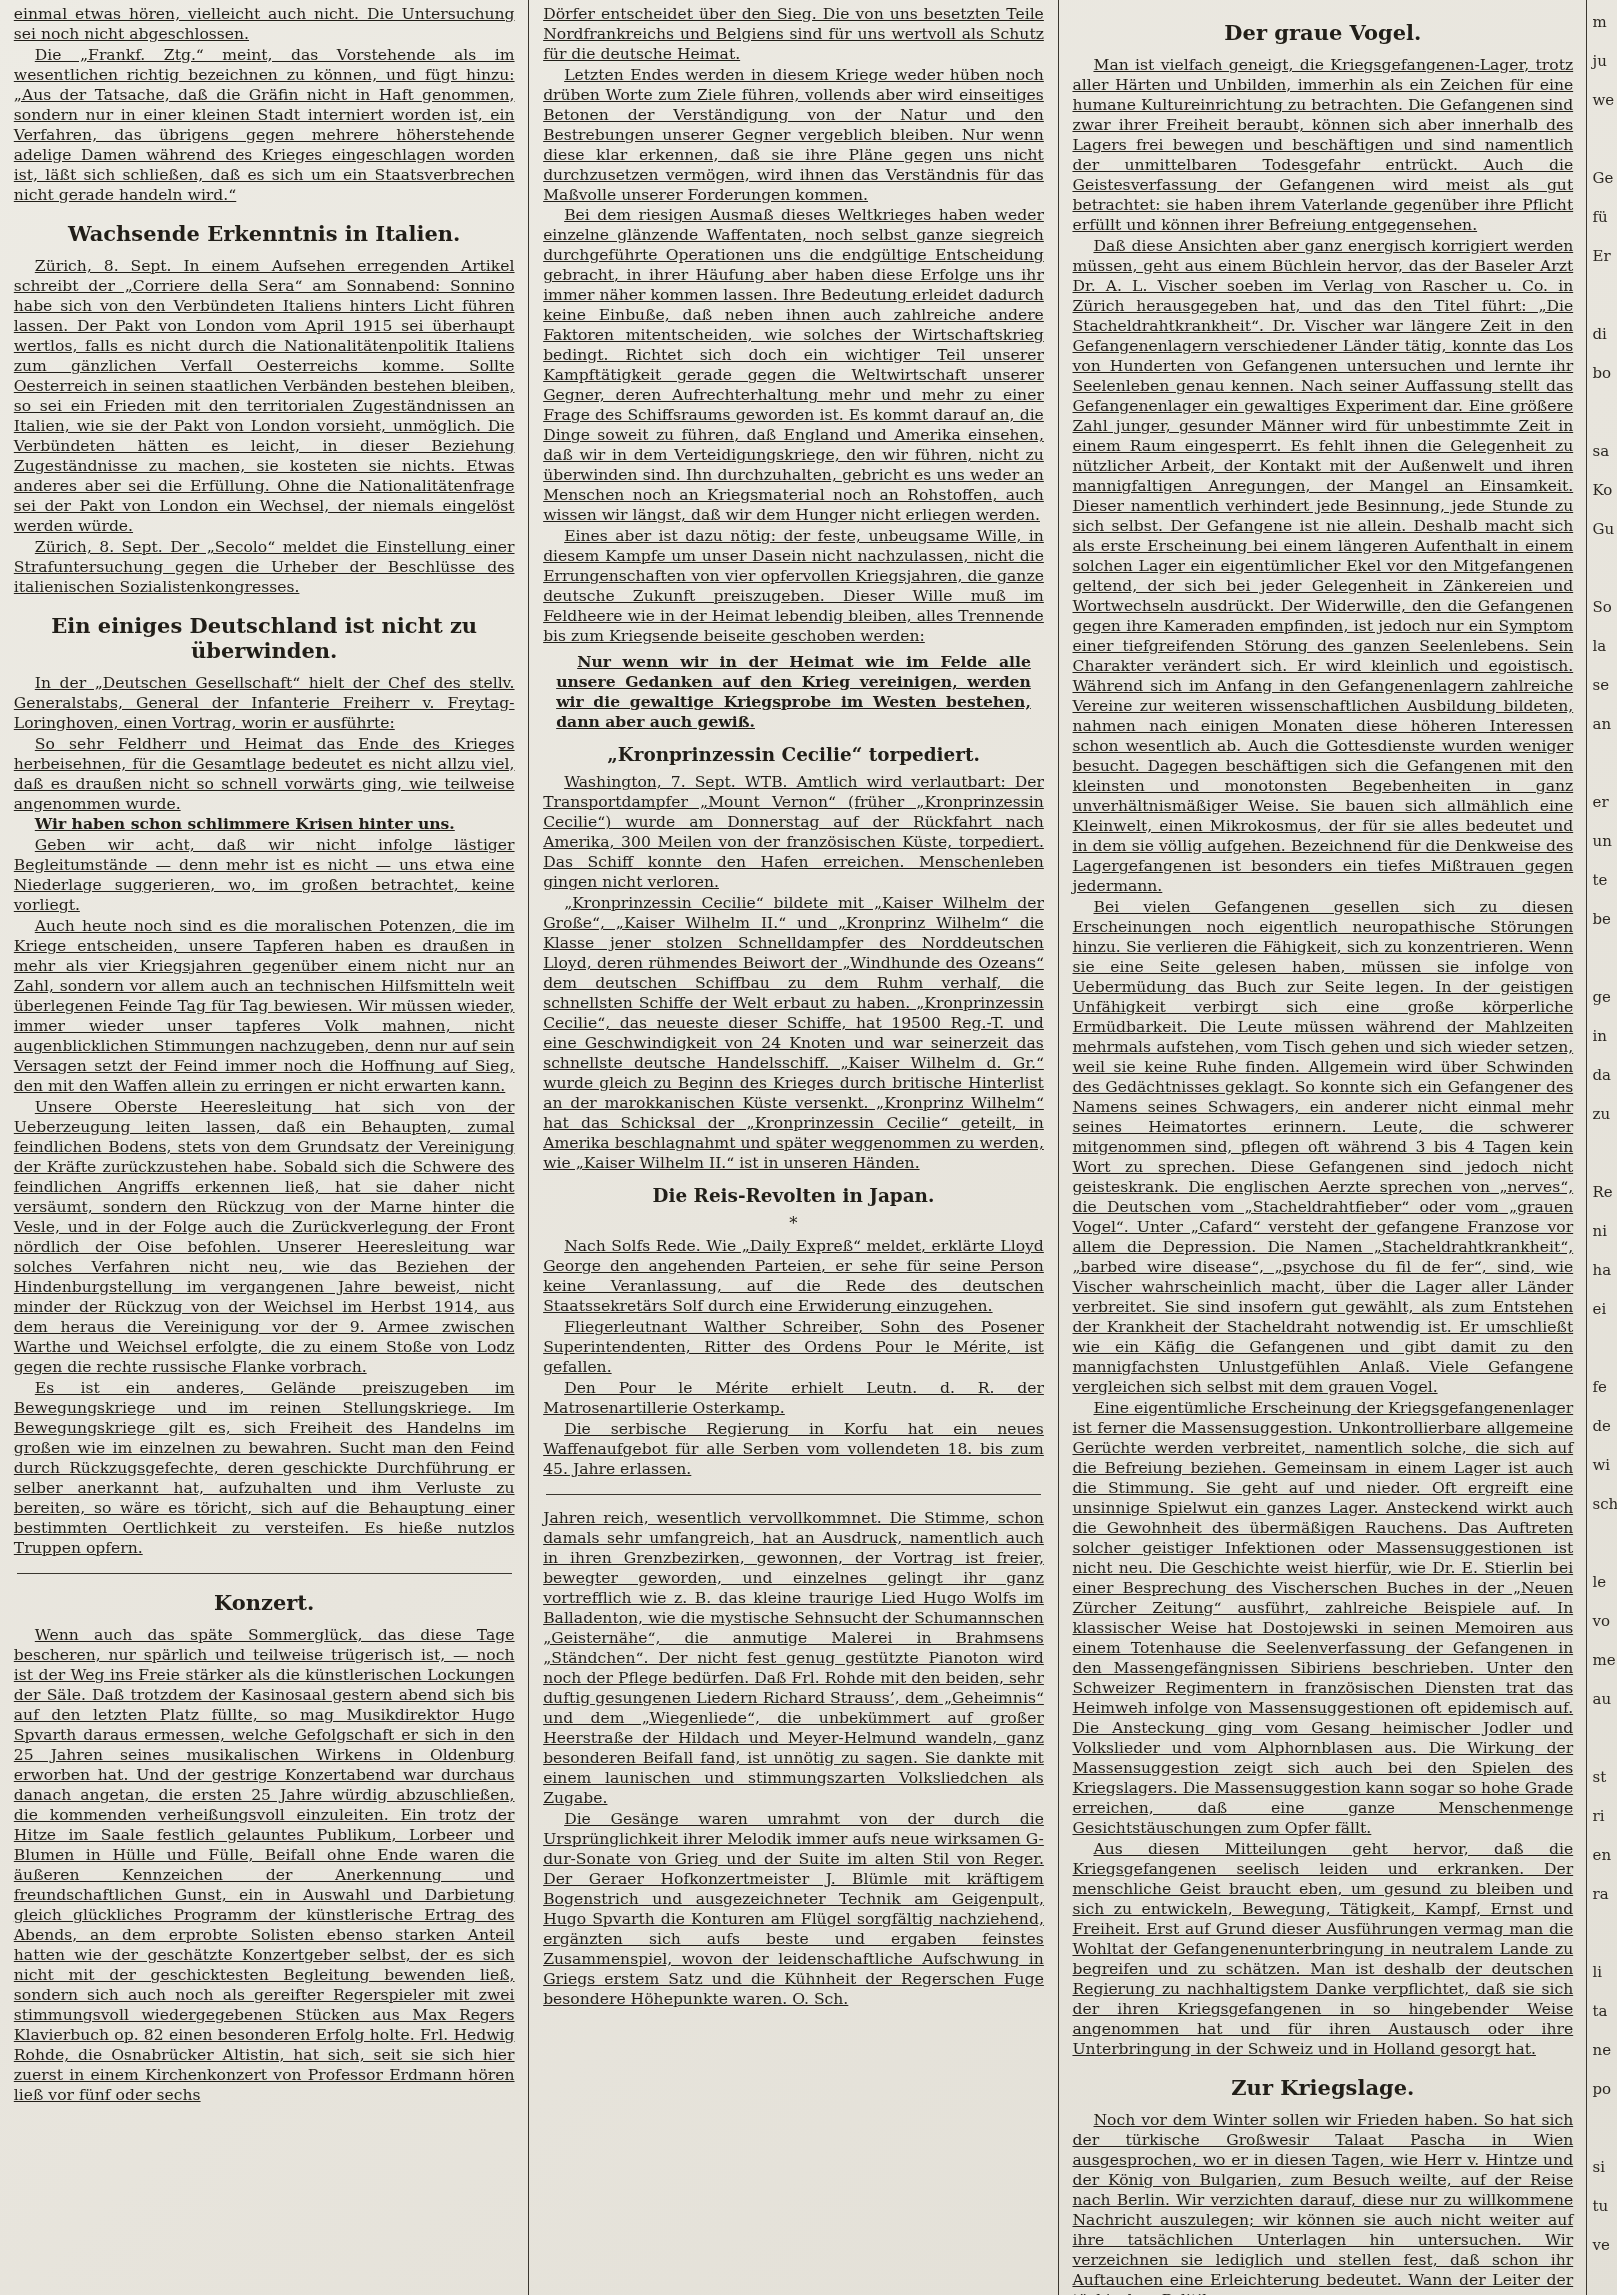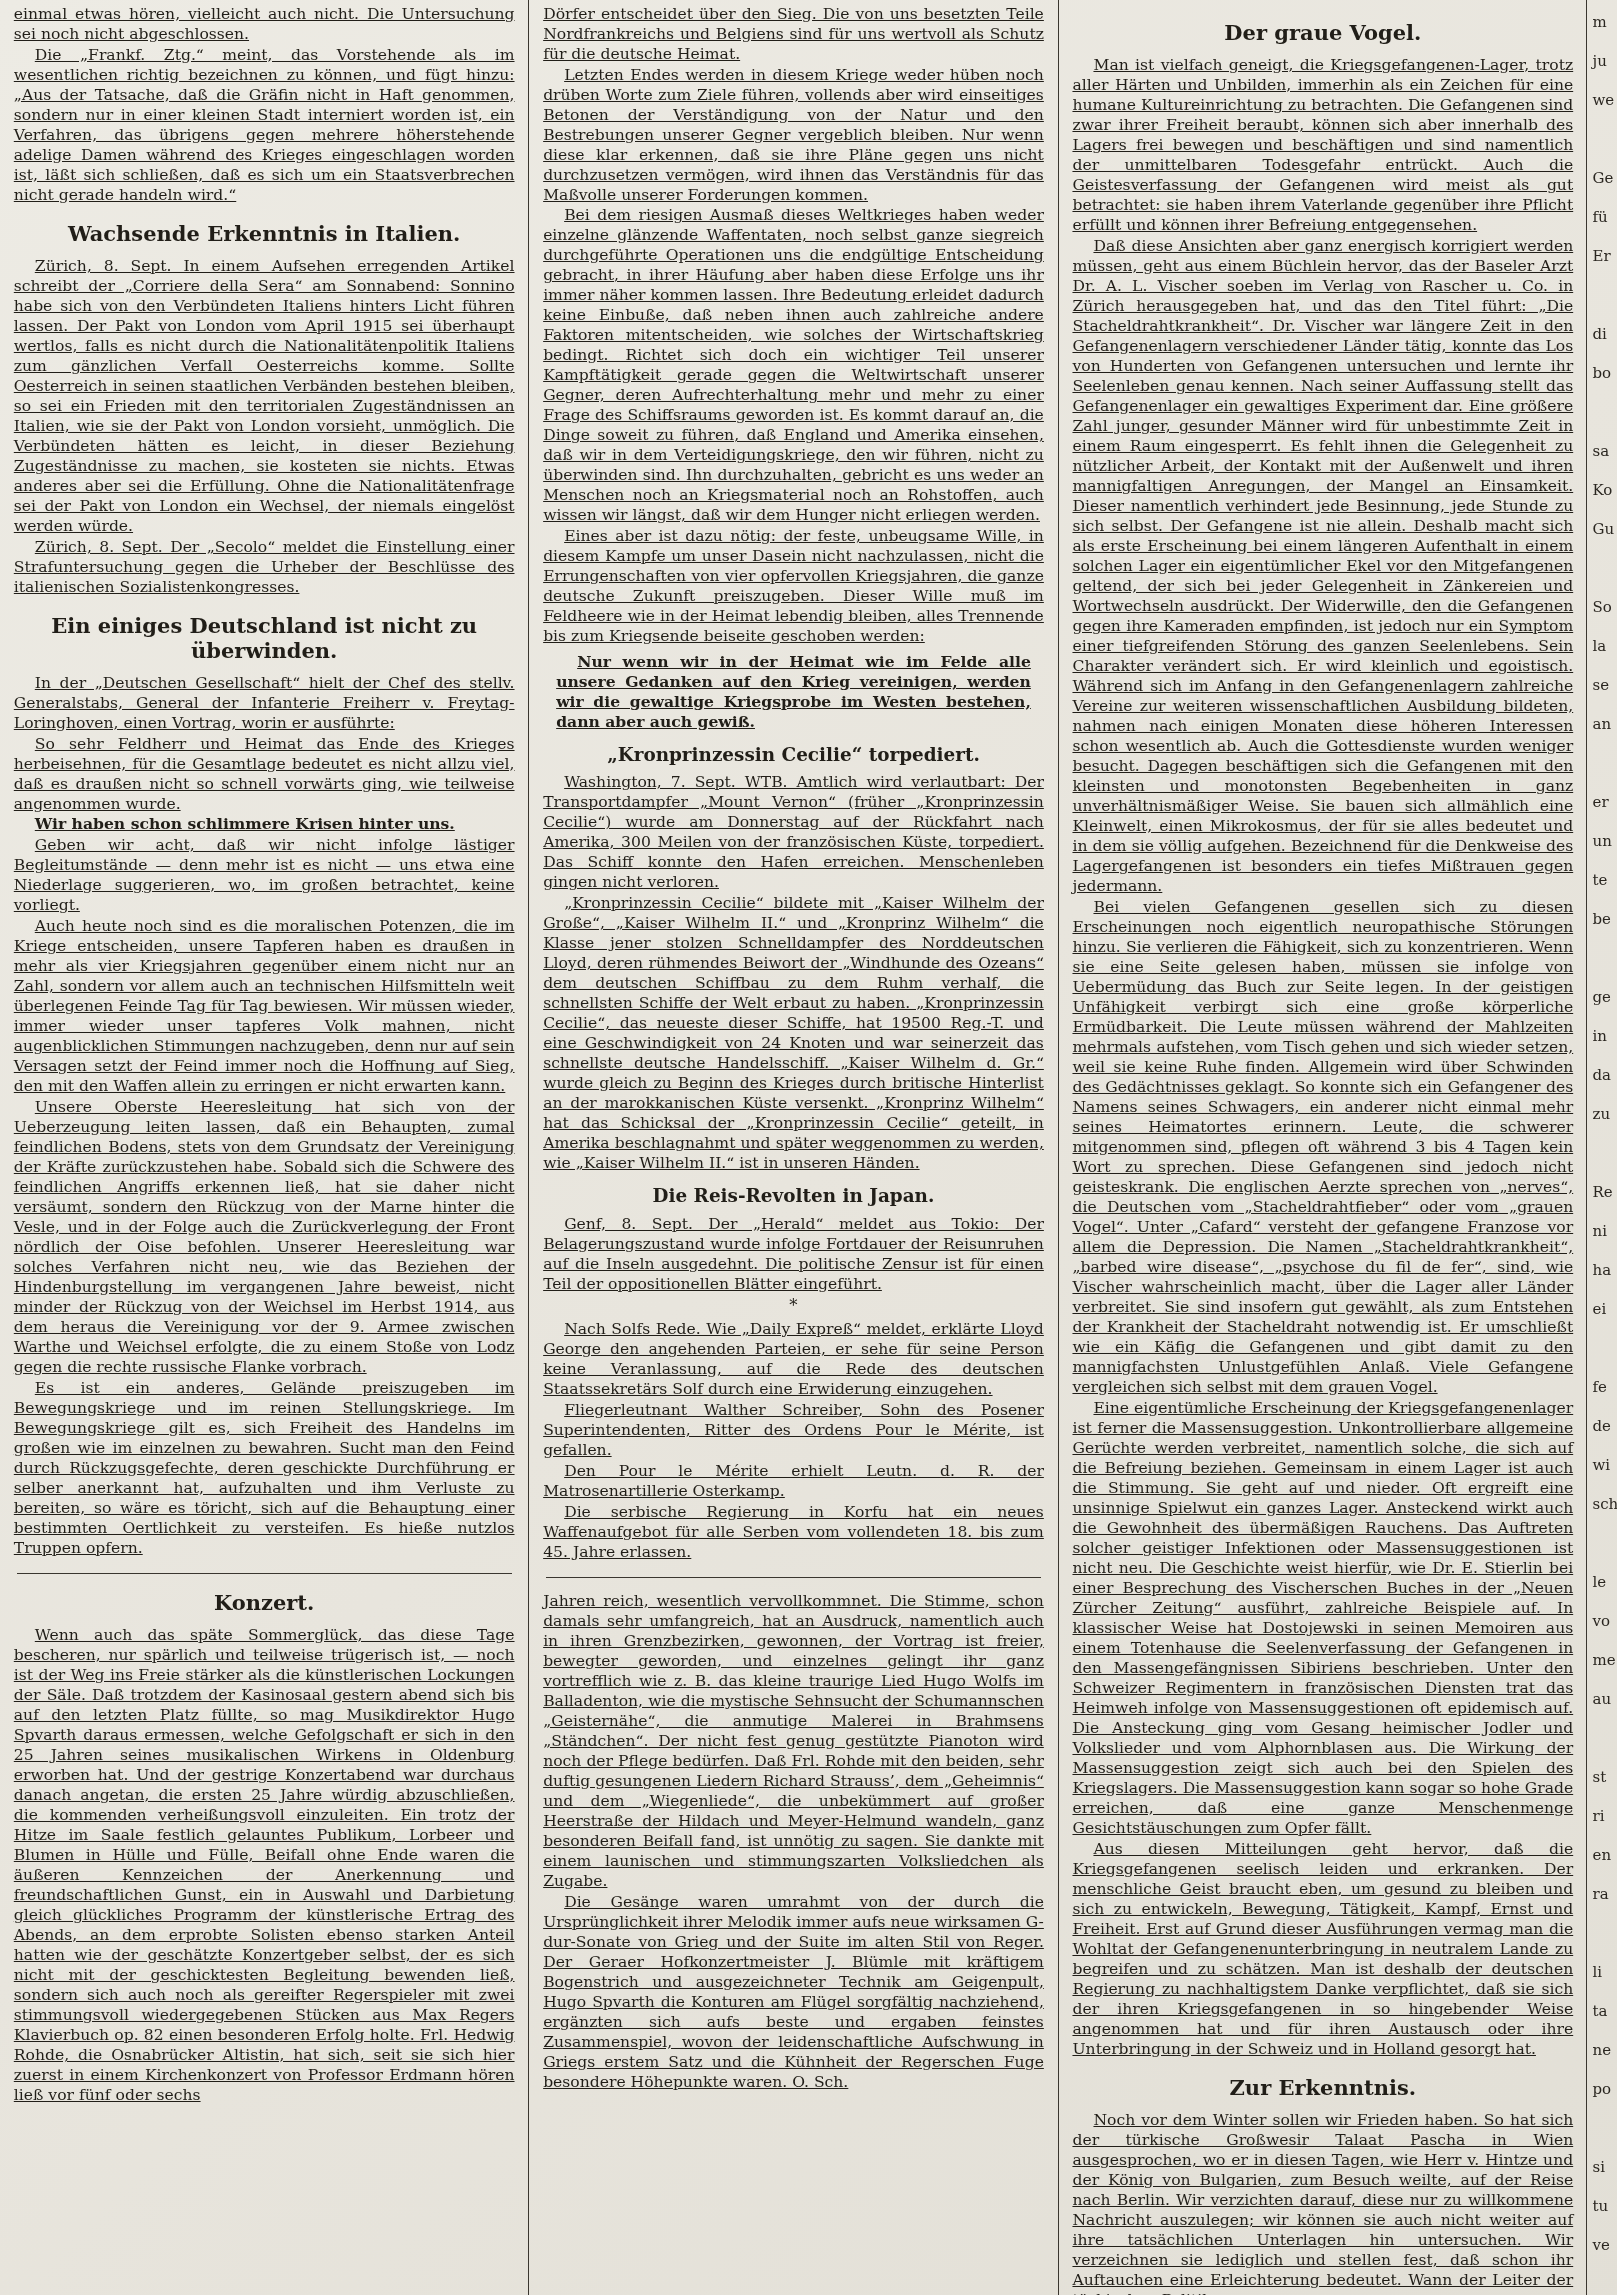--- a/index.html
+++ b/index.html
@@ -53,38 +53,37 @@
     <div class="col">
         <p class="body-par cont">Dörfer entscheidet über den Sieg. Die von uns besetzten Teile Nordfrankreichs und Belgiens sind für uns wertvoll als Schutz für die deutsche Heimat.</p>
         <p class="body-par">Letzten Endes werden in diesem Kriege weder hüben noch drüben Worte zum Ziele führen, vollends aber wird einseitiges Betonen der Verständigung von der Natur und den Bestrebungen unserer Gegner vergeblich bleiben. Nur wenn diese klar erkennen, daß sie ihre Pläne gegen uns nicht durchzusetzen vermögen, wird ihnen das Verständnis für das Maßvolle unserer Forderungen kommen.</p>
         <p class="body-par">Bei dem riesigen Ausmaß dieses Weltkrieges haben weder einzelne glänzende Waffentaten, noch selbst ganze siegreich durchgeführte Operationen uns die endgültige Entscheidung gebracht, in ihrer Häufung aber haben diese Erfolge uns ihr immer näher kommen lassen. Ihre Bedeutung erleidet dadurch keine Einbuße, daß neben ihnen auch zahlreiche andere Faktoren mitentscheiden, wie solches der Wirtschaftskrieg bedingt. Richtet sich doch ein wichtiger Teil unserer Kampftätigkeit gerade gegen die Weltwirtschaft unserer Gegner, deren Aufrechterhaltung mehr und mehr zu einer Frage des Schiffsraums geworden ist. Es kommt darauf an, die Dinge soweit zu führen, daß England und Amerika einsehen, daß wir in dem Verteidigungskriege, den wir führen, nicht zu überwinden sind. Ihn durchzuhalten, gebricht es uns weder an Menschen noch an Kriegsmaterial noch an Rohstoffen, auch wissen wir längst, daß wir dem Hunger nicht erliegen werden.</p>
         <p class="body-par">Eines aber ist dazu nötig: der feste, unbeugsame Wille, in diesem Kampfe um unser Dasein nicht nachzulassen, nicht die Errungenschaften von vier opfervollen Kriegsjahren, die ganze deutsche Zukunft preiszugeben. Dieser Wille muß im Feldheere wie in der Heimat lebendig bleiben, alles Trennende bis zum Kriegsende beiseite geschoben werden:</p>
         <p class="body-par emph-par">Nur wenn wir in der Heimat wie im Felde alle unsere Gedanken auf den Krieg vereinigen, werden wir die gewaltige Kriegsprobe im Westen bestehen, dann aber auch gewiß.</p>
         <div class="subheadline">„Kronprinzessin Cecilie“ torpediert.</div>
         <p class="body-par">Washington, 7. Sept. WTB. Amtlich wird verlautbart: Der Transportdampfer „Mount Vernon“ (früher „Kronprinzessin Cecilie“) wurde am Donnerstag auf der Rückfahrt nach Amerika, 300 Meilen von der französischen Küste, torpediert. Das Schiff konnte den Hafen erreichen. Menschenleben gingen nicht verloren.</p>
         <p class="body-par">„Kronprinzessin Cecilie“ bildete mit „Kaiser Wilhelm der Große“, „Kaiser Wilhelm II.“ und „Kronprinz Wilhelm“ die Klasse jener stolzen Schnelldampfer des Norddeutschen Lloyd, deren rühmendes Beiwort der „Windhunde des Ozeans“ dem deutschen Schiffbau zu dem Ruhm verhalf, die schnellsten Schiffe der Welt erbaut zu haben. „Kronprinzessin Cecilie“, das neueste dieser Schiffe, hat 19500 Reg.-T. und eine Geschwindigkeit von 24 Knoten und war seinerzeit das schnellste deutsche Handelsschiff. „Kaiser Wilhelm d. Gr.“ wurde gleich zu Beginn des Krieges durch britische Hinterlist an der marokkanischen Küste versenkt. „Kronprinz Wilhelm“ hat das Schicksal der „Kronprinzessin Cecilie“ geteilt, in Amerika beschlagnahmt und später weggenommen zu werden, wie „Kaiser Wilhelm II.“ ist in unseren Händen.</p>
         <div class="subheadline">Die Reis-Revolten in Japan.</div>
-        <p class="body-par">Genf, 8. Sept. Der „Herald“ meldet aus Tokio: Der Belagerungszustand wurde infolge Fortdauer der Reisunruhen auf die Inseln ausgedehnt. Die politische Zensur ist für einen Teil der oppositionellen Blätter eingeführt.</p>
         <div class="star-sep">*</div>
         <p class="body-par">Nach Solfs Rede. Wie „Daily Expreß“ meldet, erklärte Lloyd George den angehenden Parteien, er sehe für seine Person keine Veranlassung, auf die Rede des deutschen Staatssekretärs Solf durch eine Erwiderung einzugehen.</p>
         <p class="body-par">Fliegerleutnant Walther Schreiber, Sohn des Posener Superintendenten, Ritter des Ordens Pour le Mérite, ist gefallen.</p>
         <p class="body-par">Den Pour le Mérite erhielt Leutn. d. R. der Matrosenartillerie Osterkamp.</p>
         <p class="body-par">Die serbische Regierung in Korfu hat ein neues Waffenaufgebot für alle Serben vom vollendeten 18. bis zum 45. Jahre erlassen.</p>
         <div class="h-rule"></div>
         <p class="body-par cont">Jahren reich, wesentlich vervollkommnet. Die Stimme, schon damals sehr umfangreich, hat an Ausdruck, namentlich auch in ihren Grenzbezirken, gewonnen, der Vortrag ist freier, bewegter geworden, und einzelnes gelingt ihr ganz vortrefflich wie z. B. das kleine traurige Lied Hugo Wolfs im Balladenton, wie die mystische Sehnsucht der Schumannschen „Geisternähe“, die anmutige Malerei in Brahmsens „Ständchen“. Der nicht fest genug gestützte Pianoton wird noch der Pflege bedürfen. Daß Frl. Rohde mit den beiden, sehr duftig gesungenen Liedern Richard Strauss’, dem „Geheimnis“ und dem „Wiegenliede“, die unbekümmert auf großer Heerstraße der Hildach und Meyer-Helmund wandeln, ganz besonderen Beifall fand, ist unnötig zu sagen. Sie dankte mit einem launischen und stimmungszarten Volksliedchen als Zugabe.</p>
         <p class="body-par">Die Gesänge waren umrahmt von der durch die Ursprünglichkeit ihrer Melodik immer aufs neue wirksamen G-dur-Sonate von Grieg und der Suite im alten Stil von Reger. Der Geraer Hofkonzertmeister J. Blümle mit kräftigem Bogenstrich und ausgezeichneter Technik am Geigenpult, Hugo Spvarth die Konturen am Flügel sorgfältig nachziehend, ergänzten sich aufs beste und ergaben feinstes Zusammenspiel, wovon der leidenschaftliche Aufschwung in Griegs erstem Satz und die Kühnheit der Regerschen Fuge besondere Höhepunkte waren.   O. Sch.</p>
       </div>
     <div class="col">
         <div class="headline">Der graue Vogel.</div>
         <p class="body-par">Man ist vielfach geneigt, die Kriegsgefangenen-Lager, trotz aller Härten und Unbilden, immerhin als ein Zeichen für eine humane Kultureinrichtung zu betrachten. Die Gefangenen sind zwar ihrer Freiheit beraubt, können sich aber innerhalb des Lagers frei bewegen und beschäftigen und sind namentlich der unmittelbaren Todesgefahr entrückt. Auch die Geistesverfassung der Gefangenen wird meist als gut betrachtet: sie haben ihrem Vaterlande gegenüber ihre Pflicht erfüllt und können ihrer Befreiung entgegensehen.</p>
         <p class="body-par">Daß diese Ansichten aber ganz energisch korrigiert werden müssen, geht aus einem Büchlein hervor, das der Baseler Arzt Dr. A. L. Vischer soeben im Verlag von Rascher u. Co. in Zürich herausgegeben hat, und das den Titel führt: „Die Stacheldrahtkrankheit“. Dr. Vischer war längere Zeit in den Gefangenenlagern verschiedener Länder tätig, konnte das Los von Hunderten von Gefangenen untersuchen und lernte ihr Seelenleben genau kennen. Nach seiner Auffassung stellt das Gefangenenlager ein gewaltiges Experiment dar. Eine größere Zahl junger, gesunder Männer wird für unbestimmte Zeit in einem Raum eingesperrt. Es fehlt ihnen die Gelegenheit zu nützlicher Arbeit, der Kontakt mit der Außenwelt und ihren mannigfaltigen Anregungen, der Mangel an Einsamkeit. Dieser namentlich verhindert jede Besinnung, jede Stunde zu sich selbst. Der Gefangene ist nie allein. Deshalb macht sich als erste Erscheinung bei einem längeren Aufenthalt in einem solchen Lager ein eigentümlicher Ekel vor den Mitgefangenen geltend, der sich bei jeder Gelegenheit in Zänkereien und Wortwechseln ausdrückt. Der Widerwille, den die Gefangenen gegen ihre Kameraden empfinden, ist jedoch nur ein Symptom einer tiefgreifenden Störung des ganzen Seelenlebens. Sein Charakter verändert sich. Er wird kleinlich und egoistisch. Während sich im Anfang in den Gefangenenlagern zahlreiche Vereine zur weiteren wissenschaftlichen Ausbildung bildeten, nahmen nach einigen Monaten diese höheren Interessen schon wesentlich ab. Auch die Gottesdienste wurden weniger besucht. Dagegen beschäftigen sich die Gefangenen mit den kleinsten und monotonsten Begebenheiten in ganz unverhältnismäßiger Weise. Sie bauen sich allmählich eine Kleinwelt, einen Mikrokosmus, der für sie alles bedeutet und in dem sie völlig aufgehen. Bezeichnend für die Denkweise des Lagergefangenen ist besonders ein tiefes Mißtrauen gegen jedermann.</p>
         <p class="body-par">Bei vielen Gefangenen gesellen sich zu diesen Erscheinungen noch eigentlich neuropathische Störungen hinzu. Sie verlieren die Fähigkeit, sich zu konzentrieren. Wenn sie eine Seite gelesen haben, müssen sie infolge von Uebermüdung das Buch zur Seite legen. In der geistigen Unfähigkeit verbirgt sich eine große körperliche Ermüdbarkeit. Die Leute müssen während der Mahlzeiten mehrmals aufstehen, vom Tisch gehen und sich wieder setzen, weil sie keine Ruhe finden. Allgemein wird über Schwinden des Gedächtnisses geklagt. So konnte sich ein Gefangener des Namens seines Schwagers, ein anderer nicht einmal mehr seines Heimatortes erinnern. Leute, die schwerer mitgenommen sind, pflegen oft während 3 bis 4 Tagen kein Wort zu sprechen. Diese Gefangenen sind jedoch nicht geisteskrank. Die englischen Aerzte sprechen von „nerves“, die Deutschen vom „Stacheldrahtfieber“ oder vom „grauen Vogel“. Unter „Cafard“ versteht der gefangene Franzose vor allem die Depression. Die Namen „Stacheldrahtkrankheit“, „barbed wire disease“, „psychose du fil de fer“, sind, wie Vischer wahrscheinlich macht, über die Lager aller Länder verbreitet. Sie sind insofern gut gewählt, als zum Entstehen der Krankheit der Stacheldraht notwendig ist. Er umschließt wie ein Käfig die Gefangenen und gibt damit zu den mannigfachsten Unlustgefühlen Anlaß. Viele Gefangene vergleichen sich selbst mit dem grauen Vogel.</p>
         <p class="body-par">Eine eigentümliche Erscheinung der Kriegsgefangenenlager ist ferner die Massensuggestion. Unkontrollierbare allgemeine Gerüchte werden verbreitet, namentlich solche, die sich auf die Befreiung beziehen. Gemeinsam in einem Lager ist auch die Stimmung. Sie geht auf und nieder. Oft ergreift eine unsinnige Spielwut ein ganzes Lager. Ansteckend wirkt auch die Gewohnheit des übermäßigen Rauchens. Das Auftreten solcher geistiger Infektionen oder Massensuggestionen ist nicht neu. Die Geschichte weist hierfür, wie Dr. E. Stierlin bei einer Besprechung des Vischerschen Buches in der „Neuen Zürcher Zeitung“ ausführt, zahlreiche Beispiele auf. In klassischer Weise hat Dostojewski in seinen Memoiren aus einem Totenhause die Seelenverfassung der Gefangenen in den Massengefängnissen Sibiriens beschrieben. Unter den Schweizer Regimentern in französischen Diensten trat das Heimweh infolge von Massensuggestionen oft epidemisch auf. Die Ansteckung ging vom Gesang heimischer Jodler und Volkslieder und vom Alphornblasen aus. Die Wirkung der Massensuggestion zeigt sich auch bei den Spielen des Kriegslagers. Die Massensuggestion kann sogar so hohe Grade erreichen, daß eine ganze Menschenmenge Gesichtstäuschungen zum Opfer fällt.</p>
         <p class="body-par">Aus diesen Mitteilungen geht hervor, daß die Kriegsgefangenen seelisch leiden und erkranken. Der menschliche Geist braucht eben, um gesund zu bleiben und sich zu entwickeln, Bewegung, Tätigkeit, Kampf, Ernst und Freiheit. Erst auf Grund dieser Ausführungen vermag man die Wohltat der Gefangenenunterbringung in neutralem Lande zu begreifen und zu schätzen. Man ist deshalb der deutschen Regierung zu nachhaltigstem Danke verpflichtet, daß sie sich der ihren Kriegsgefangenen in so hingebender Weise angenommen hat und für ihren Austausch oder ihre Unterbringung in der Schweiz und in Holland gesorgt hat.</p>
-        <div class="headline">Zur Erkenntnis.</div>
+        <div class="headline">Zur Kriegslage.</div>
         <p class="body-par">Noch vor dem Winter sollen wir Frieden haben. So hat sich der türkische Großwesir Talaat Pascha in Wien ausgesprochen, wo er in diesen Tagen, wie Herr v. Hintze und der König von Bulgarien, zum Besuch weilte, auf der Reise nach Berlin. Wir verzichten darauf, diese nur zu willkommene Nachricht auszulegen; wir können sie auch nicht weiter auf ihre tatsächlichen Unterlagen hin untersuchen. Wir verzeichnen sie lediglich und stellen fest, daß schon ihr Auftauchen eine Erleichterung bedeutet. Wann der Leiter der türkischen Politik</p>
       </div>
   </div>
   <div class="edge">
       <div class="edge-frag">m</div>
       <div class="edge-frag">ju</div>
       <div class="edge-frag">we</div>
       <div class="edge-frag"></div>
       <div class="edge-frag">Ge</div>
       <div class="edge-frag">fü</div>

